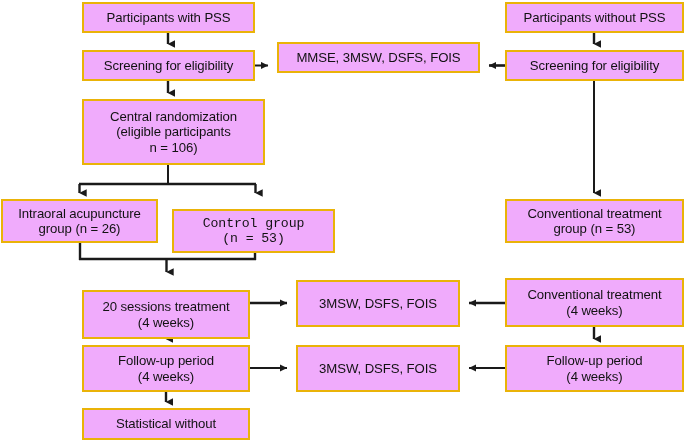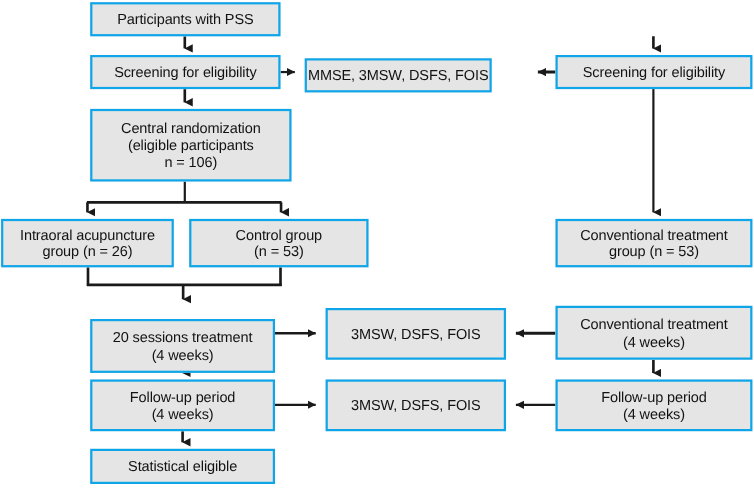--- a/index.html
+++ b/index.html
@@ -18,22 +18,22 @@
   #flow-svg {
     position: absolute;
     left: 0;
     top: 0;
     width: 685px;
     height: 444px;
   }
   .node {
     position: absolute;
     box-sizing: border-box;
-    border: 2px solid #0ea5e9;
-    background: #e5e5e5;
+    border: 2px solid #eab308;
+    background: #f0abfc;
     color: #121212;
     display: flex;
     align-items: center;
     justify-content: center;
     text-align: center;
     font-size: 13.2px;
     line-height: 15.5px;
     letter-spacing: -0.1px;
     white-space: pre-line;
     z-index: 2;
@@ -116,36 +116,37 @@
       <line x1="505" y1="368" x2="469" y2="368" stroke="#1a1a1a" stroke-width="2" marker-end="url(#arrow-r)"></line>
     </g>
 
     <g>
       <line x1="166" y1="392" x2="166" y2="402" stroke="#1a1a1a" stroke-width="2.4" marker-end="url(#arrow-d)"></line>
     </g>
   </svg>
 
   <div class="node" style="left: 82px; top: 2px; width: 173px; height: 31px;">Participants with PSS</div>
   <div class="node" style="left: 82px; top: 50px; width: 173px; height: 31px;">Screening for eligibility</div>
-  <div class="node" style="left: 277px; top: 53px; width: 170px; height: 31px;">MMSE, 3MSW, DSFS, FOIS</div>
+  <div class="node" style="left: 277px; top: 42px; width: 203px; height: 31px;">MMSE, 3MSW, DSFS, FOIS</div>
+  <div class="node" style="left: 505px; top: 2px; width: 179px; height: 31px;">Participants without PSS</div>
   <div class="node" style="left: 505px; top: 50px; width: 179px; height: 31px;">Screening for eligibility</div>
   <div class="node" style="left: 82px; top: 99px; width: 183px; height: 66px;">Central randomization
 (eligible participants
 n = 106)</div>
   <div class="node" style="left: 1px; top: 199px; width: 157px; height: 44px;">Intraoral acupuncture
 group (n = 26)</div>
-  <div class="node" style="left: 172px; top: 199px; width: 163px; height: 44px;">Control group
+  <div class="node" style="left: 172px; top: 209px; width: 163px; height: 44px; font-family: Liberation Mono, monospace;">Control group
 (n = 53)</div>
   <div class="node" style="left: 505px; top: 199px; width: 179px; height: 44px;">Conventional treatment
 group (n = 53)</div>
   <div class="node" style="left: 82px; top: 290px; width: 168px; height: 49px;">20 sessions treatment
 (4 weeks)</div>
   <div class="node" style="left: 296px; top: 280px; width: 164px; height: 47px;">3MSW, DSFS, FOIS</div>
   <div class="node" style="left: 505px; top: 278px; width: 179px; height: 49px;">Conventional treatment
 (4 weeks)</div>
   <div class="node" style="left: 82px; top: 345px; width: 168px; height: 47px;">Follow-up period
 (4 weeks)</div>
   <div class="node" style="left: 296px; top: 345px; width: 164px; height: 47px;">3MSW, DSFS, FOIS</div>
   <div class="node" style="left: 505px; top: 345px; width: 179px; height: 47px;">Follow-up period
 (4 weeks)</div>
-  <div class="node" style="left: 82px; top: 408px; width: 168px; height: 32px;">Statistical eligible</div>
+  <div class="node" style="left: 82px; top: 408px; width: 168px; height: 32px;">Statistical without</div>
 
 </div>
 
 </body></html>

